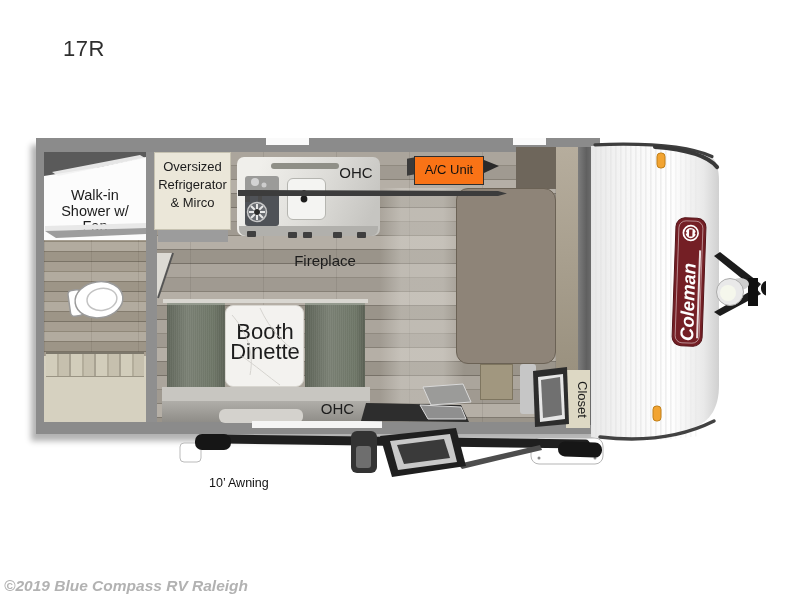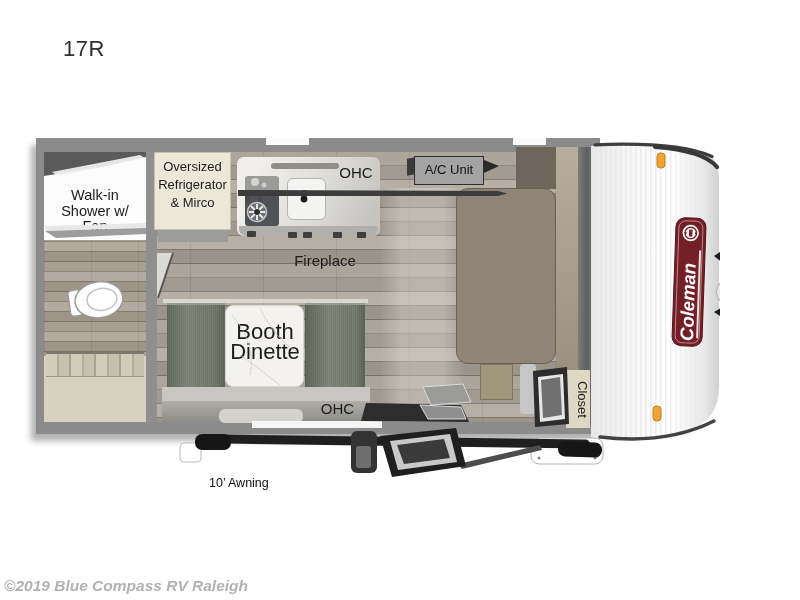--- a/index.html
+++ b/index.html
@@ -1,17 +1,17 @@
 <!DOCTYPE html>
 <html><head>
 <meta charset="utf-8">
 <style>
   html,body{margin:0;padding:0;background:#fff;}
   #page{position:relative;width:720px;height:600px;background:#fff;overflow:hidden;
-        font-family:"Liberation Sans",sans-serif;}
+        font-family:"Liberation Sans",sans-serif;padding-left:46px;}
   .abs{position:absolute;}
   .lbl{position:absolute;color:#1c1c1c;text-align:center;}
 </style>
 </head>
 <body>
 <div id="page">
 
 <div class="abs" style="left:63px;top:36px;font-size:22px;color:#2e2e2e;letter-spacing:0.5px;">17R</div>
 
 <div class="abs" style="left:36px;top:138px;width:564px;height:296px;background:#8b8b8b;box-shadow:-5px 7px 6px rgba(0,0,0,0.30);"></div>
@@ -57,21 +57,21 @@
 <div class="abs" style="left:245px;top:176px;width:34px;height:15px;background:#9b9b99;border-radius:3px 3px 0 0;"></div>
 
 <div class="abs" style="left:245px;top:191px;width:34px;height:35px;background:#4f5257;border-radius:0 0 3px 3px;"></div>
 
 <div class="abs" style="left:287px;top:178px;width:39px;height:42px;background:#f4f4f2;border:1.5px solid #b5b5b0;border-radius:6px;box-sizing:border-box;"></div>
 
 <div class="lbl" style="left:280px;top:252px;width:90px;font-size:15px;">Fireplace</div>
 
 <div class="abs" style="left:407px;top:158px;width:8px;height:17px;background:#3a3a3a;transform:skewY(-12deg);"></div>
 
-<div class="abs" style="left:414px;top:156px;width:70px;height:29px;background:#a3a3a3;border:1.5px solid #2e2e2e;box-sizing:border-box;text-align:center;font-size:13px;line-height:26px;color:#111;">A/C Unit</div>
+<div class="abs" style="left:414px;top:156px;width:70px;height:29px;background:#f97316;border:1.5px solid #2e2e2e;box-sizing:border-box;text-align:center;font-size:13px;line-height:26px;color:#111;">A/C Unit</div>
 
 <div class="abs" style="left:516px;top:147px;width:42px;height:42px;background:#6e665b;"></div>
 
 <div class="abs" style="left:556px;top:147px;width:32px;height:225px;background:linear-gradient(180deg,#b6ad9d,#9a917f);"></div>
 
 <div class="abs" style="left:456px;top:188px;width:100px;height:176px;background:#8e8478;border:1px solid #6b6255;border-radius:12px;box-sizing:border-box;"></div>
 
 
 <div class="abs" style="left:480px;top:364px;width:33px;height:36px;background:#a1977f;border:1px solid #7e755f;box-sizing:border-box;"></div>
 

